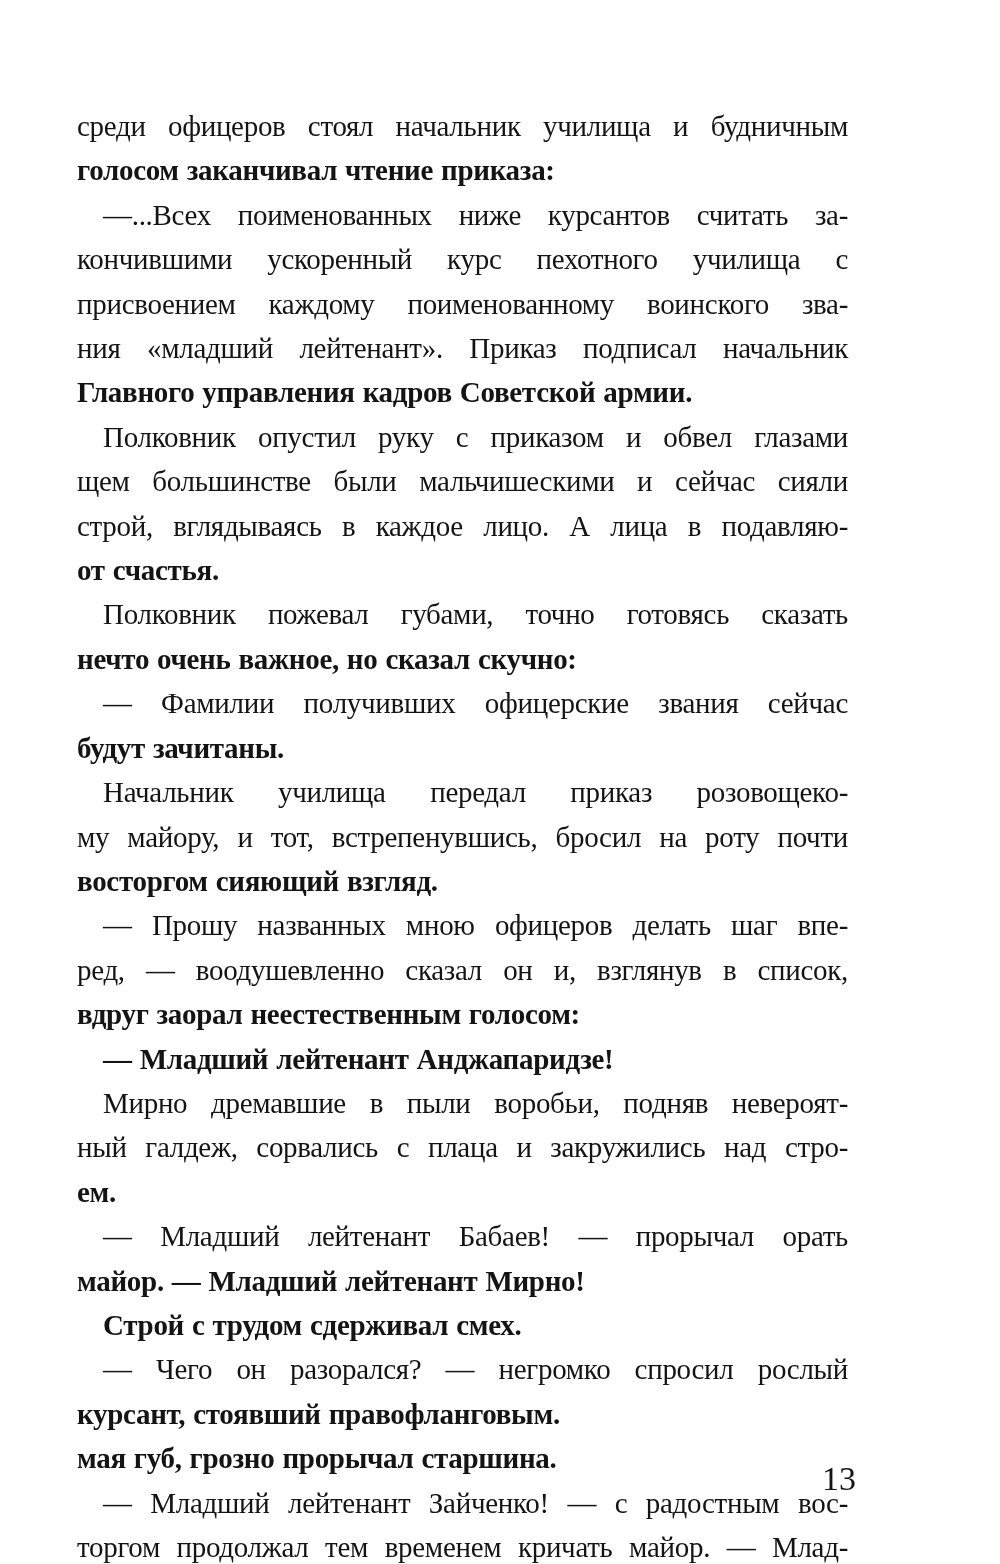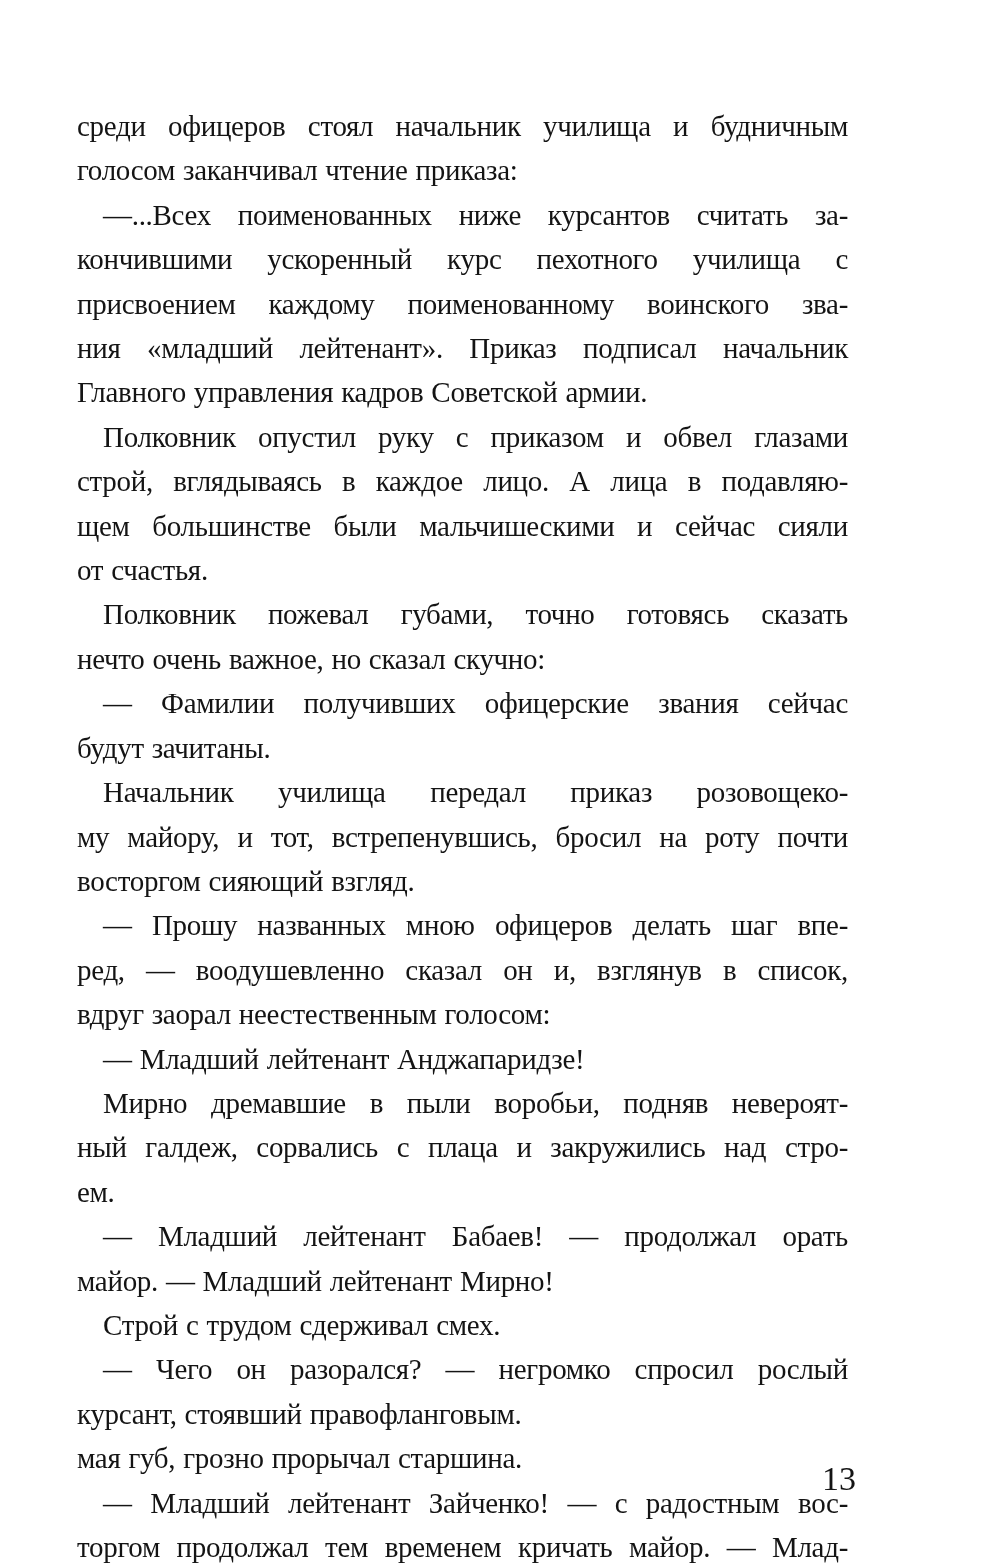--- a/index.html
+++ b/index.html
@@ -33,20 +33,21 @@
     letter-spacing: -0.3px;
     text-align: justify;
     text-align-last: justify;
     word-spacing: 1px;
   }
   .line.indent {
     padding-left: 26px;
   }
   .line.last {
     text-align-last: left;
+    font-weight: bold;
   }
   .page-number {
     position: absolute;
     left: 69px;
     width: 787px;
     top: 1462px;
     font-size: 34px;
     line-height: 34px;
     text-align: right;
   }
@@ -57,38 +58,38 @@
 <div class="page">
   <main class="text-block">
       <p class="line">среди офицеров стоял начальник училища и будничным</p>
       <p class="line last">голосом заканчивал чтение приказа:</p>
       <p class="line indent">—...Всех поименованных ниже курсантов считать за-</p>
       <p class="line">кончившими ускоренный курс пехотного училища с</p>
       <p class="line">присвоением каждому поименованному воинского зва-</p>
       <p class="line">ния «младший лейтенант». Приказ подписал начальник</p>
       <p class="line last">Главного управления кадров Советской армии.</p>
       <p class="line indent">Полковник опустил руку с приказом и обвел глазами</p>
+      <p class="line">щем большинстве были мальчишескими и сейчас сияли</p>
       <p class="line">строй, вглядываясь в каждое лицо. А лица в подавляю-</p>
-      <p class="line">щем большинстве были мальчишескими и сейчас сияли</p>
       <p class="line last">от счастья.</p>
       <p class="line indent">Полковник пожевал губами, точно готовясь сказать</p>
       <p class="line last">нечто очень важное, но сказал скучно:</p>
       <p class="line indent">— Фамилии получивших офицерские звания сейчас</p>
       <p class="line last">будут зачитаны.</p>
       <p class="line indent">Начальник училища передал приказ розовощеко-</p>
       <p class="line">му майору, и тот, встрепенувшись, бросил на роту почти</p>
       <p class="line last">восторгом сияющий взгляд.</p>
       <p class="line indent">— Прошу названных мною офицеров делать шаг впе-</p>
       <p class="line">ред, — воодушевленно сказал он и, взглянув в список,</p>
       <p class="line last">вдруг заорал неестественным голосом:</p>
       <p class="line indent last">— Младший лейтенант Анджапаридзе!</p>
       <p class="line indent">Мирно дремавшие в пыли воробьи, подняв невероят-</p>
       <p class="line">ный галдеж, сорвались с плаца и закружились над стро-</p>
       <p class="line last">ем.</p>
-      <p class="line indent">— Младший лейтенант Бабаев! — продолжал орать</p>
+      <p class="line indent">— Младший лейтенант Бабаев! — прорычал орать</p>
       <p class="line last">майор. — Младший лейтенант Мирно!</p>
       <p class="line indent last">Строй с трудом сдерживал смех.</p>
       <p class="line indent">— Чего он разорался? — негромко спросил рослый</p>
       <p class="line last">курсант, стоявший правофланговым.</p>
       <p class="line last">мая губ, грозно прорычал старшина.</p>
       <p class="line indent">— Младший лейтенант Зайченко! — с радостным вос-</p>
       <p class="line">торгом продолжал тем временем кричать майор. — Млад-</p>
       <p class="line last">ший лейтенант Иванов!</p>
       <p class="line last">ником училища, негромко сказал:</p>
     </main>

